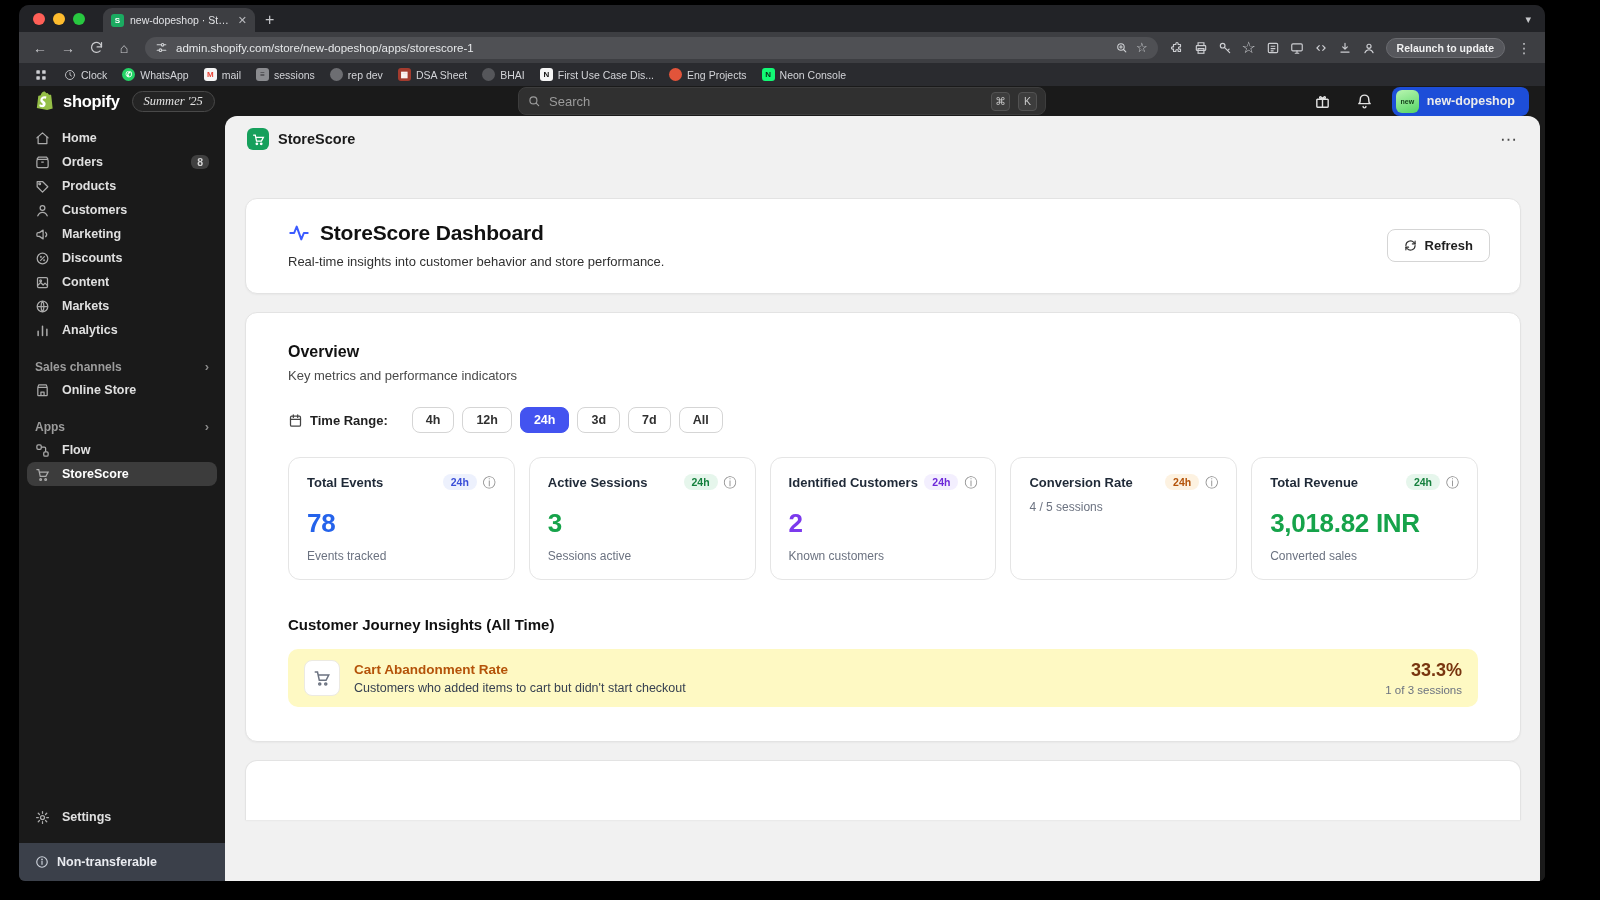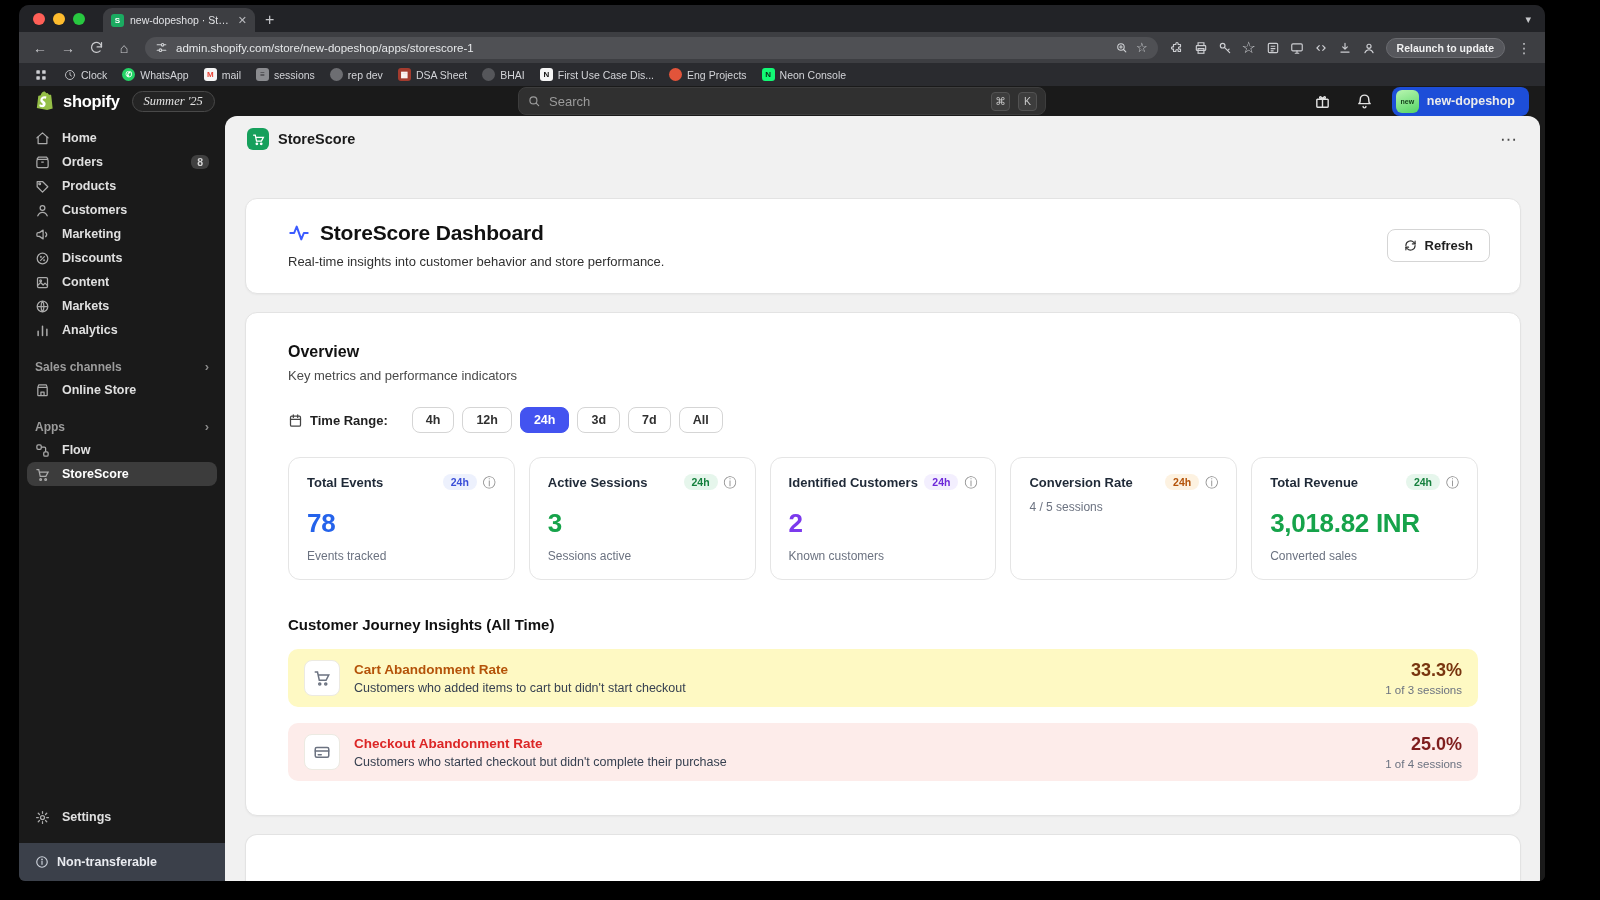--- a/index.html
+++ b/index.html
@@ -580,36 +580,20 @@
               <div class="itext">
                 <div class="i-title">Cart Abandonment Rate</div>
                 <div class="i-desc">Customers who added items to cart but didn't start checkout</div>
               </div>
               <div class="iright">
                 <div class="i-value">33.3%</div>
                 <div class="i-caption">1 of 3 sessions</div>
               </div>
             </div>
 
-            <div class="insight danger">
-              <span class="ibox">
-                <svg viewBox="0 0 24 24" fill="none" stroke="currentColor" stroke-width="2" stroke-linecap="round">
-                    <rect x="3" y="6" width="18" height="13" rx="2"></rect>
-                    <path d="M3 10.5h18M7 15.5h4"></path>
-                  </svg>
-              </span>
-              <div class="itext">
-                <div class="i-title">Checkout Abandonment Rate</div>
-                <div class="i-desc">Customers who started checkout but didn't complete their purchase</div>
-              </div>
-              <div class="iright">
-                <div class="i-value">25.0%</div>
-                <div class="i-caption">1 of 4 sessions</div>
-              </div>
-            </div>
           </section>
 
           <section class="card card3"></section>
 
         </div>
       </div>
     </main>
   </div>
 </div>
 

